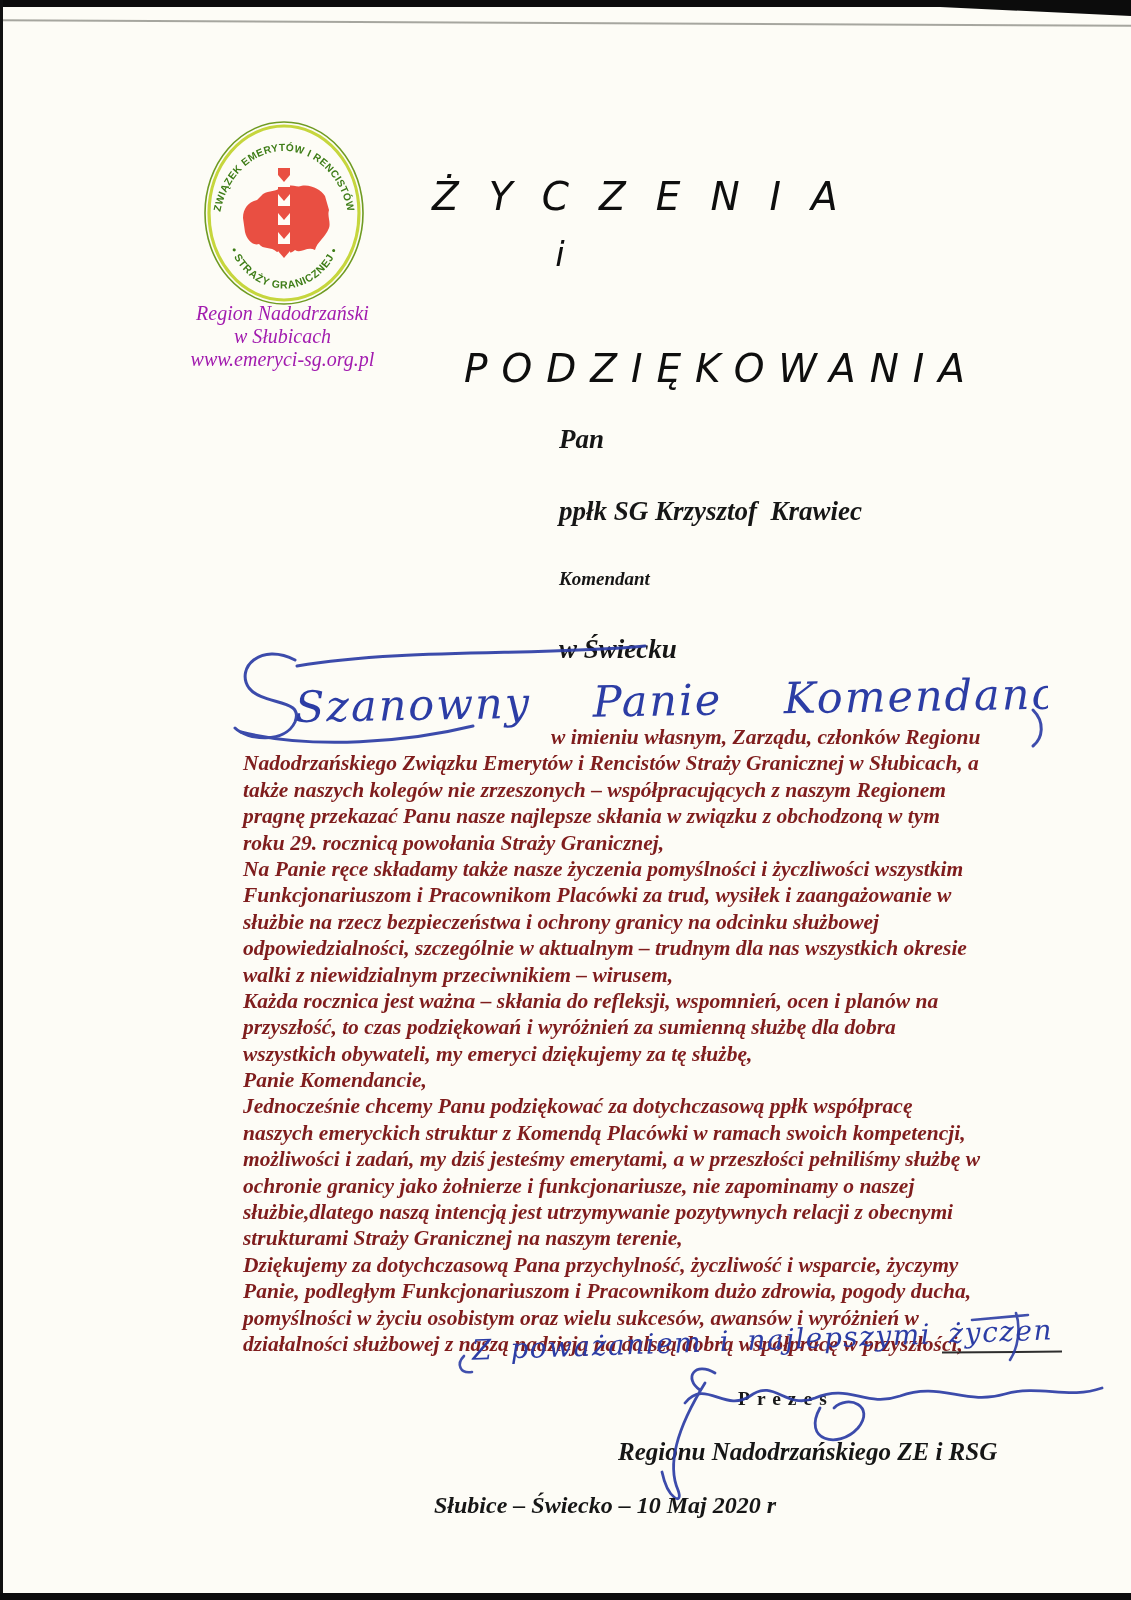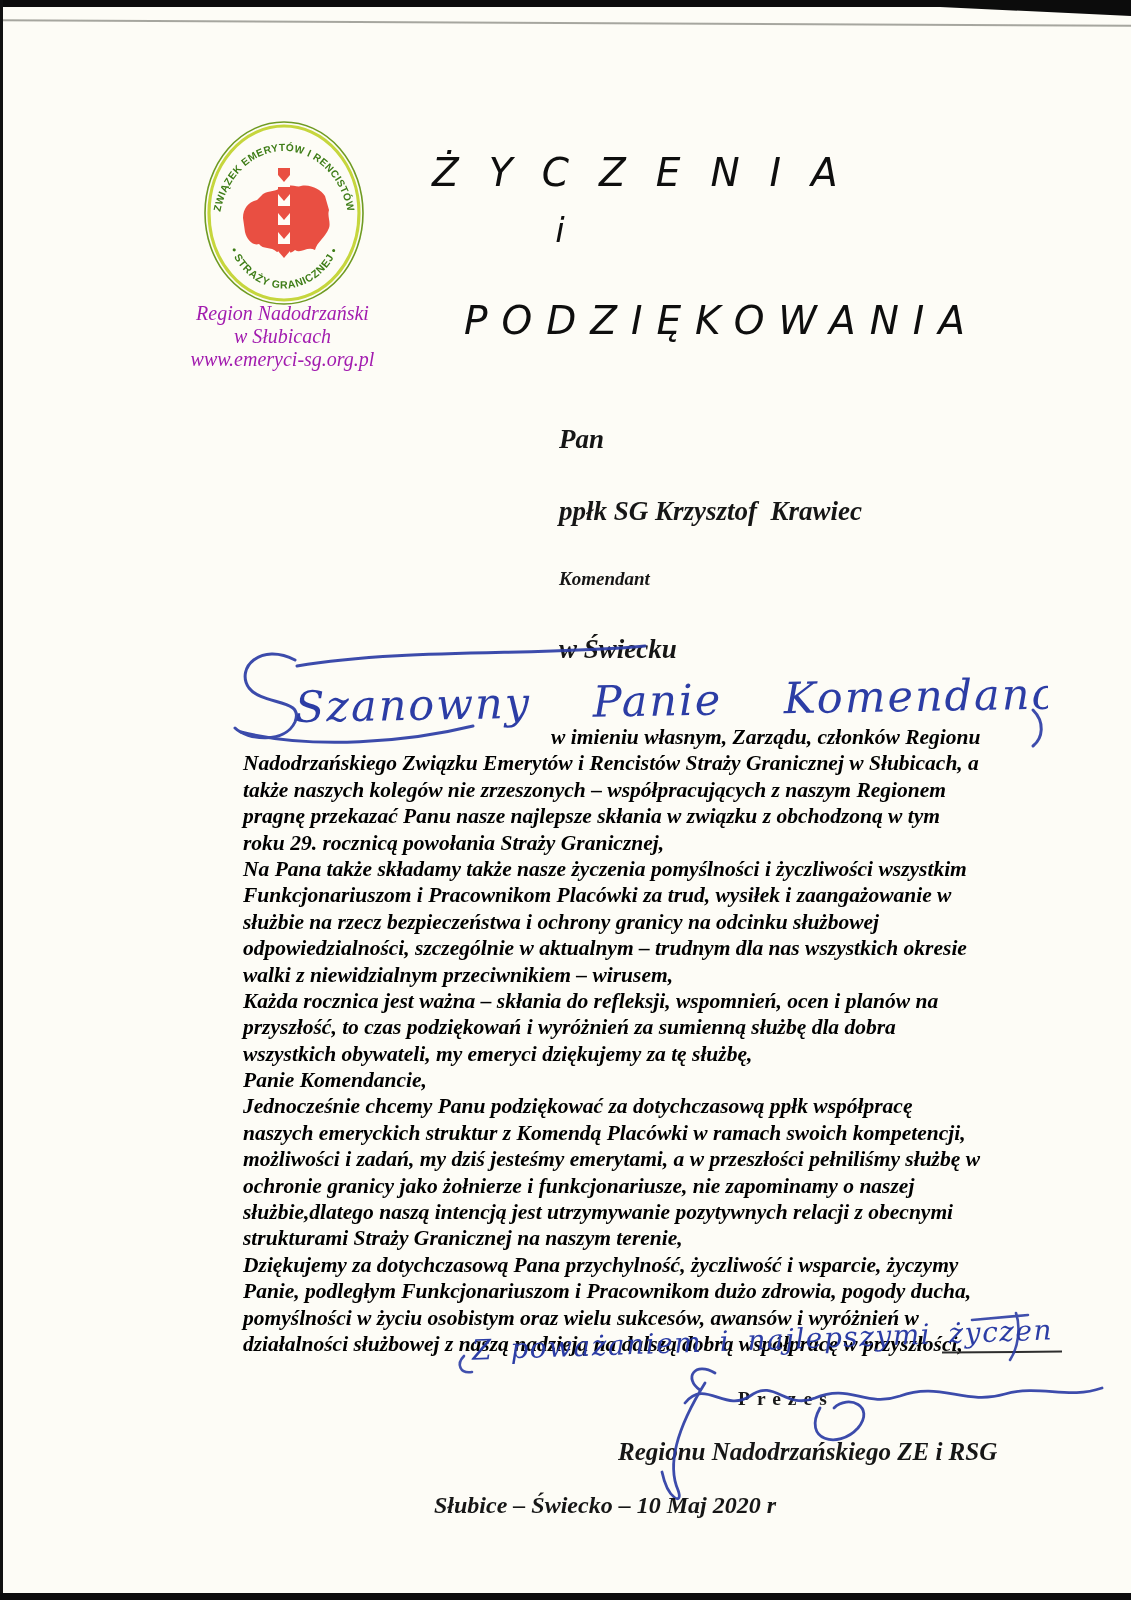--- a/index.html
+++ b/index.html
@@ -15,35 +15,35 @@
         transform:rotate(0.28deg);}
   .bar-left{left:0;top:0;width:3px;height:1600px;background:#111;}
   .bar-bottom{left:0;top:1593px;width:1131px;height:7px;background:#0c0c0c;}
 
   
   .logo-svg{left:198px;top:116px;}
   .org-block{left:140px;top:302px;width:285px;text-align:center;
         font-style:italic;font-size:20px;line-height:23px;color:#a21caf;}
 
   
-  .title{font-family:"DejaVu Sans",sans-serif;font-style:italic;color:#0e0e0e;}
+  .title{font-family:"DejaVu Sans",sans-serif;font-style:italic;color:#0e0e0e;margin-top:24px;}
   .title-1{left:432px;top:150px;font-size:39px;letter-spacing:30px;}
   .title-i{left:505px;top:210px;width:110px;text-align:center;font-size:34px;}
-  .title-2{left:464px;top:298px;font-size:39px;letter-spacing:14px;}
+  .title-2{left:464px;top:322px;font-size:39px;letter-spacing:14px;}
 
   .serifbi{font-weight:bold;font-style:italic;color:#161616;}
   .addr-pan{left:559px;top:424px;font-size:27px;}
   .addr-name{left:559px;top:496px;font-size:27px;white-space:pre;}
   .addr-r1{left:559px;top:568px;font-size:19px;}
   .addr-r2{left:559px;top:601px;font-size:27px;}
   .addr-r3{left:559px;top:634px;font-size:27px;}
 
   
   .body-block{left:243px;top:724px;width:780px;font-weight:bold;font-style:italic;
-        font-size:21.5px;color:#000000;text-rendering:optimizeLegibility;}
+        font-size:21.5px;color:#7f1d1d;text-rendering:optimizeLegibility;}
   .body-block .ln{height:26.4px;line-height:26.4px;white-space:nowrap;overflow:visible;}
   .ind{padding-left:308px;}
 
   .pen-underline{left:942px;top:1351px;width:120px;height:1.8px;background:#2e2e2e;transform:rotate(-0.4deg);}
 
   
   .prezes{left:738px;top:1388px;font-weight:bold;font-size:19.5px;letter-spacing:7px;color:#181818;}
   .sig-org{left:618px;top:1438px;font-size:25px;}
   .dateline{left:434px;top:1492px;font-size:24px;}
 
@@ -123,21 +123,21 @@
     </g>
     <text x="62" y="76" class="ink-text" font-size="43" fill="#2c3da5" letter-spacing="2" word-spacing="46" transform="rotate(-1 400 70)">Szanowny Panie Komendancie,</text>
   </svg>
 
   <div class="abs body-block">
     <div class="ln ind fitline" style="word-spacing: 0px;"><span>w imieniu własnym, Zarządu, członków Regionu</span></div>
     <div class="ln fitline" style="word-spacing: 0px;"><span>Nadodrzańskiego Związku Emerytów i Rencistów Straży Granicznej w Słubicach, a</span></div>
     <div class="ln fitline" style="word-spacing: 0px;"><span>także naszych kolegów nie zrzeszonych – współpracujących z naszym Regionem</span></div>
     <div class="ln fitline" style="word-spacing: 0px;"><span>pragnę przekazać Panu nasze najlepsze skłania w związku z obchodzoną w tym</span></div>
     <div class="ln"><span>roku 29. rocznicą powołania Straży Granicznej,</span></div>
-    <div class="ln fitline" style="word-spacing: 0px;"><span>Na Pana także składamy także nasze życzenia pomyślności i życzliwości wszystkim</span></div>
+    <div class="ln fitline" style="word-spacing: 0px;"><span>Na Panie ręce składamy także nasze życzenia pomyślności i życzliwości wszystkim</span></div>
     <div class="ln fitline" style="word-spacing: 0px;"><span>Funkcjonariuszom i Pracownikom Placówki za trud, wysiłek i zaangażowanie w</span></div>
     <div class="ln fitline" style="word-spacing: 0px;"><span>służbie na rzecz bezpieczeństwa i ochrony granicy na odcinku służbowej</span></div>
     <div class="ln fitline" style="word-spacing: 0px;"><span>odpowiedzialności, szczególnie w aktualnym – trudnym dla nas wszystkich okresie</span></div>
     <div class="ln"><span>walki z niewidzialnym przeciwnikiem – wirusem,</span></div>
     <div class="ln fitline" style="word-spacing: 0px;"><span>Każda rocznica jest ważna – skłania do refleksji, wspomnień, ocen i planów na</span></div>
     <div class="ln fitline" style="word-spacing: 0px;"><span>przyszłość, to czas podziękowań i wyróżnień za sumienną służbę dla dobra</span></div>
     <div class="ln"><span>wszystkich obywateli, my emeryci dziękujemy za tę służbę,</span></div>
     <div class="ln"><span>Panie Komendancie,</span></div>
     <div class="ln fitline" style="word-spacing: 0px;"><span>Jednocześnie chcemy Panu podziękować za dotychczasową ppłk współpracę</span></div>
     <div class="ln fitline" style="word-spacing: 0px;"><span>naszych emeryckich struktur z Komendą Placówki w ramach swoich kompetencji,</span></div>

